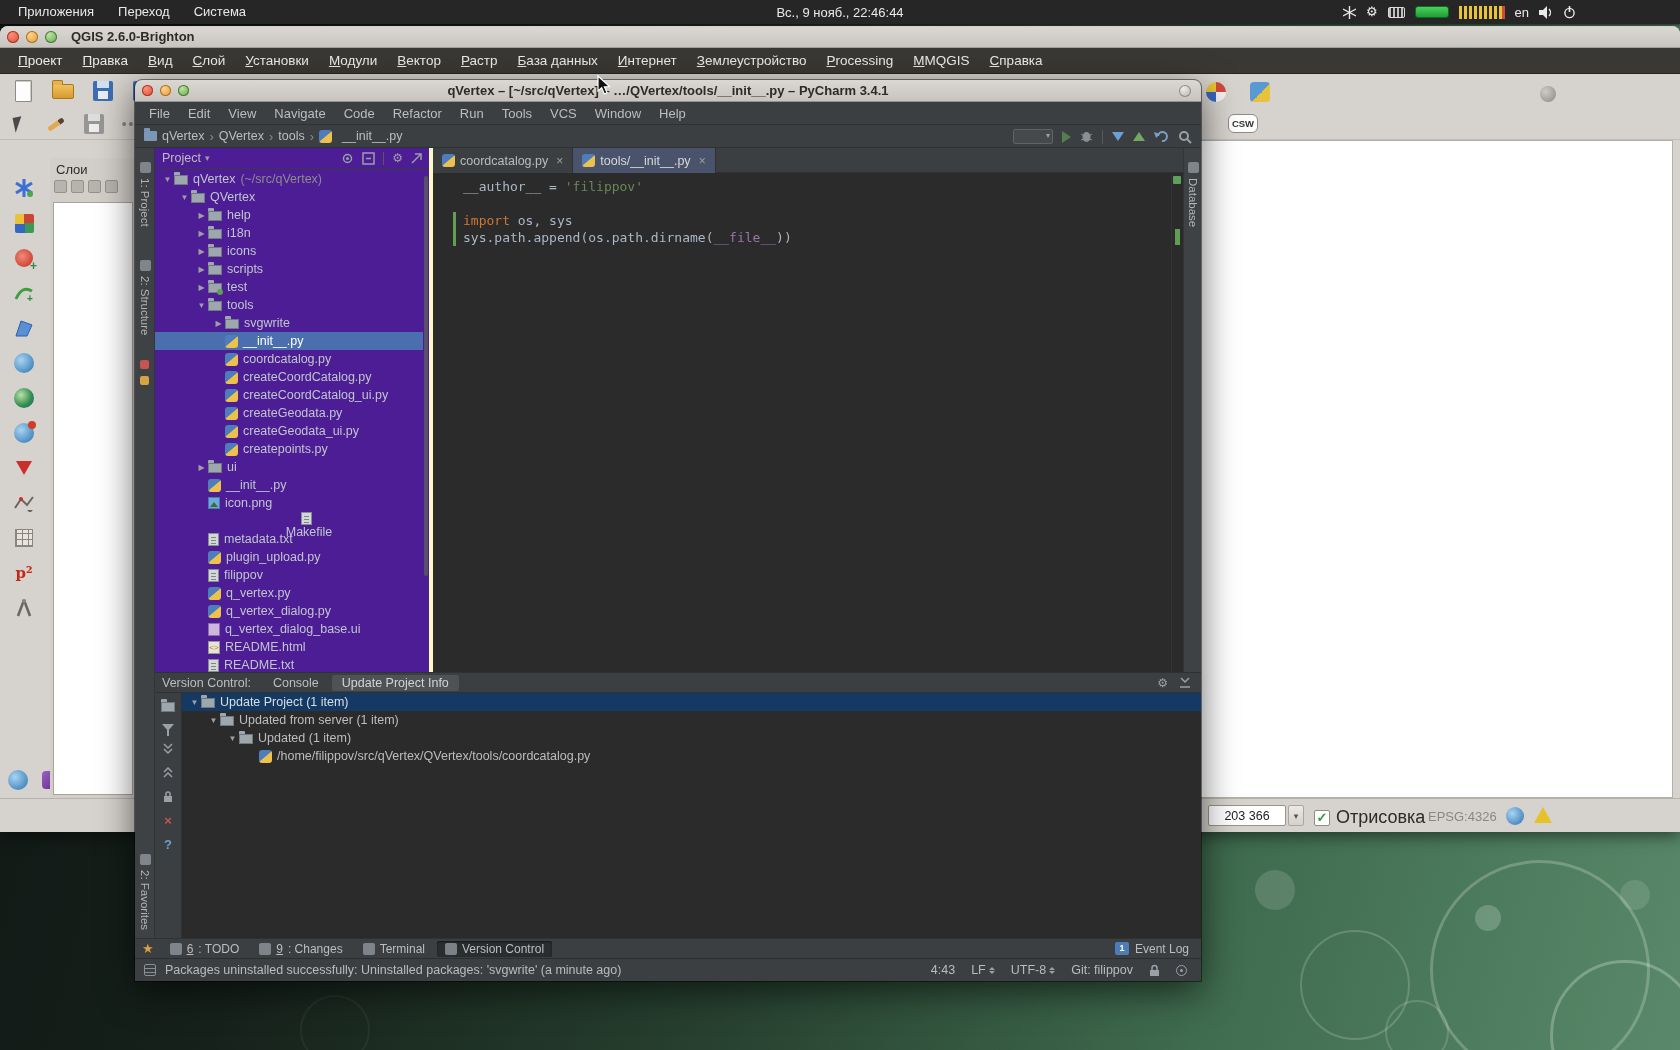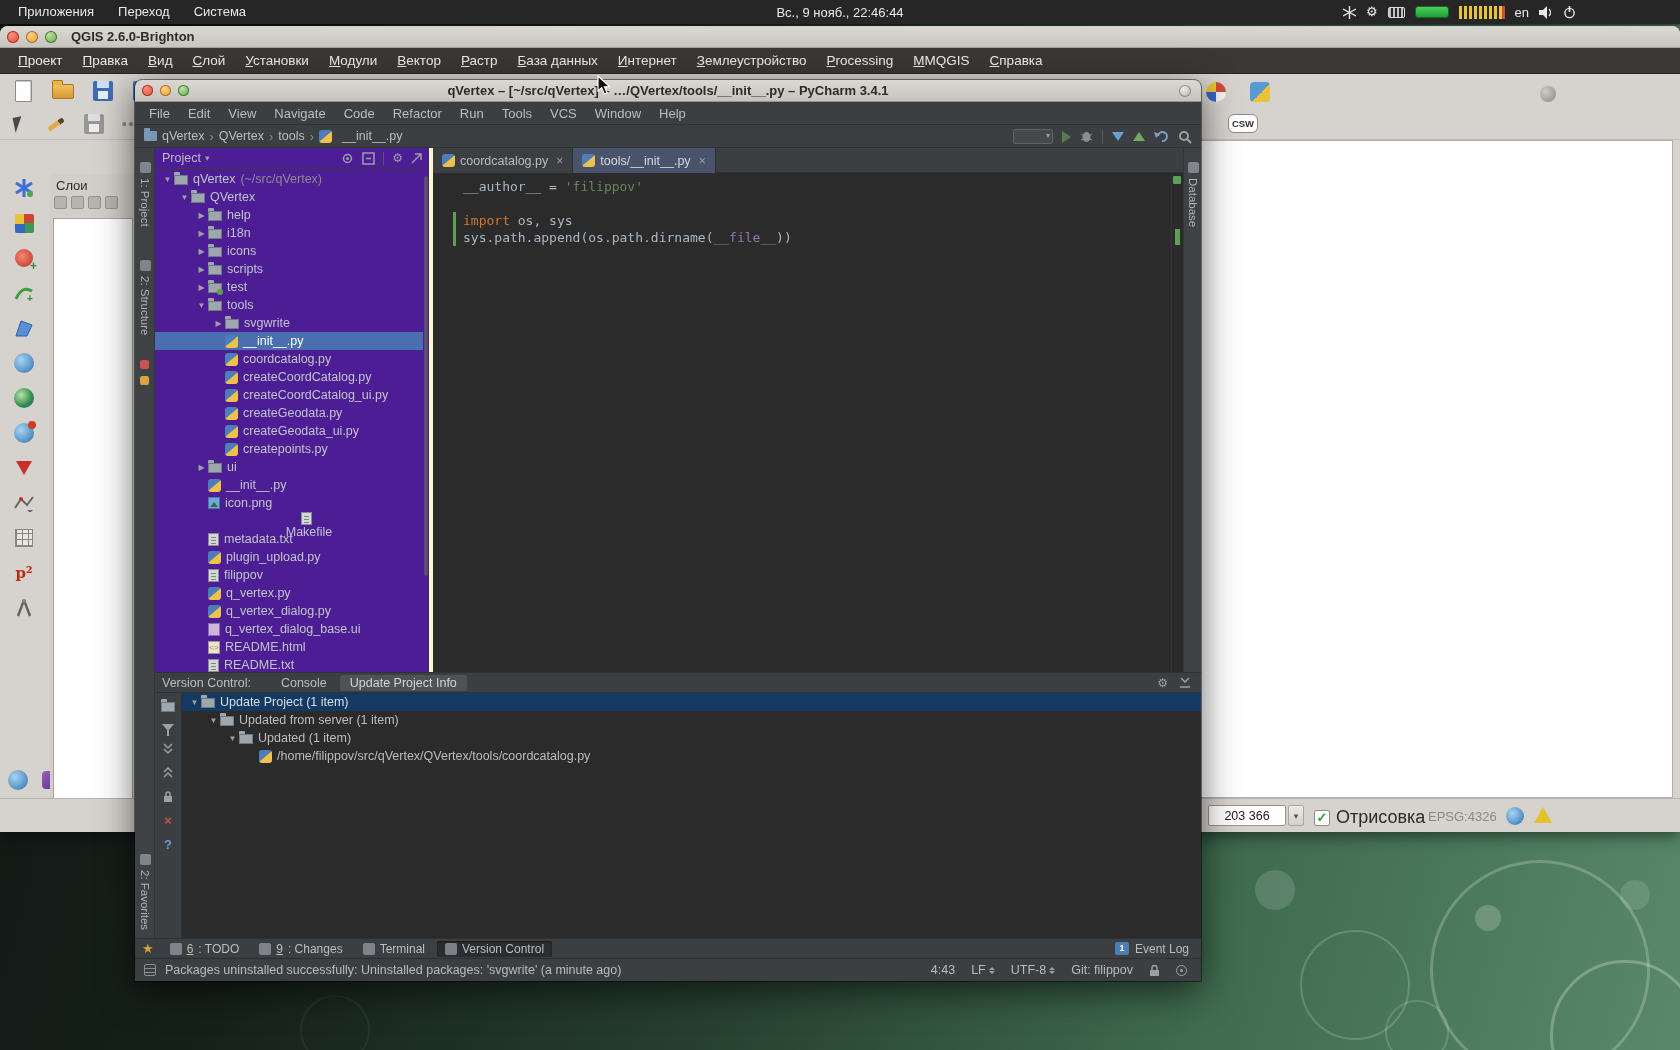--- a/index.html
+++ b/index.html
@@ -60,21 +60,21 @@
 .redpt::after{content:"+";position:absolute;right:-4px;bottom:-6px;color:#2f8a3c;font-weight:bold;font-size:12px}
 .redmark{width:0;height:0;border-left:8px solid transparent;border-right:8px solid transparent;border-top:14px solid #c9302c;position:relative}
 .webgrid{width:18px;height:18px;background:
   repeating-linear-gradient(90deg,#8a867f 0 1px,transparent 1px 6px),
   repeating-linear-gradient(0deg,#8a867f 0 1px,transparent 1px 6px),#e8e4de;border:1px solid #8a867f}
 .p2txt{font-size:15px;font-weight:bold;color:#c22a18;font-family:"DejaVu Serif",serif}
 .clockic{width:18px;height:18px;border-radius:50%;border:2px solid #6a665f;position:relative;background:#f2efe9}
 .clockic::after{content:"";position:absolute;left:7px;top:3px;width:2px;height:6px;background:#6a665f}
 .checkic{color:#2f9e3f;font-size:17px;font-weight:bold}
 .purp{width:18px;height:18px;border-radius:4px;background:linear-gradient(135deg,#9a5fc2,#5f2a8a)}
-.q-layers{position:absolute;left:50px;top:148px;width:86px;height:640px;background:#d2cec8}
+.q-layers{position:absolute;left:50px;top:132px;width:86px;height:640px;background:#d2cec8}
 .q-layers-title{font-size:13px;color:#2d2a27;padding:4px 6px 2px}
 .q-layers-icons{display:flex;gap:4px;padding:1px 4px 4px}
 .q-mini-ic{width:13px;height:13px;background:#b7b3ad;border:1px solid #95918b;border-radius:2px}
 .q-layers-body{position:absolute;left:3px;right:3px;top:44px;bottom:3px;background:#fff;border:1px solid #a7a39e}
 .q-canvas{position:absolute;left:137px;top:114px;width:1536px;height:658px;background:#fff;border:1px solid #b3afa9}
 .q-statusbar{position:absolute;left:0;bottom:0;width:100%;height:34px;background:#d6d2cd;border-top:1px solid #b6b2ac}
 .q-coord-box{position:absolute;left:1208px;top:6px;width:78px;height:21px;background:#fff;border:1px solid #979389;border-radius:2px;
   font-size:12.5px;color:#222;display:flex;align-items:center;justify-content:center}
 .q-coord-drop{position:absolute;left:1288px;top:6px;width:16px;height:21px;border:1px solid #aaa69f;border-radius:2px;
   background:linear-gradient(#eceae6,#d4d0ca);color:#555;font-size:9px;display:flex;align-items:center;justify-content:center}
@@ -161,21 +161,21 @@
 .tk-keyword{color:#cc7832}
 .tk-string{color:#6a8759}
 .tk-dunder{color:#9876aa}
 .gutter-bar{position:absolute;left:20px;top:39px;width:3px;height:34px;background:#5f9e53}
 .err-stripe{position:absolute;right:0;top:25px;width:12px;bottom:0;background:#2b2b2b;border-left:1px solid #323436}
 .err-ok{position:absolute;right:2px;top:3px;width:8px;height:8px;background:#5ba15b;border-radius:1px}
 .err-mark{position:absolute;right:3px;top:56px;width:5px;height:16px;background:#5f9e53}
 
 .p-vc{position:absolute;left:20px;top:592px;width:1046px;height:266px;background:#2b2b2b}
 .vc-header{height:21px;background:#3c3f41;border-top:1px solid #2f3234;border-bottom:1px solid #2f3234;display:flex;align-items:center;padding-left:7px}
-.vc-title{font-size:12.5px;color:#bdbdbd;margin-right:20px}
+.vc-title{font-size:12.5px;color:#bdbdbd;margin-right:12px}
 .vc-tab{font-size:12.5px;color:#bdbdbd;padding:1px 10px;margin-right:3px;border-radius:2px;cursor:default}
 .vc-tab.active{background:#4e5254;color:#d4d4d4}
 .vc-hicons{margin-left:auto;display:flex;align-items:center;gap:11px;margin-right:10px;color:#9aa0a6;font-size:12px}
 .vc-strip{position:absolute;left:0;top:21px;bottom:0;width:27px;background:#3c3f41;border-right:1px solid #2f3234;
   display:flex;flex-direction:column;align-items:center;padding-top:9px;gap:12px}
 .strip-x{color:#c75450;font-weight:bold;font-size:13px;line-height:12px}
 .strip-q{color:#6a9fd8;font-weight:bold;font-size:13px;line-height:12px}
 .funnel{width:0;height:0;border-left:6px solid transparent;border-right:6px solid transparent;border-top:7px solid #9aa0a6;position:relative}
 .funnel::after{content:"";position:absolute;left:-1px;top:-1px;width:2px;height:6px;background:#9aa0a6}
 #vc-tree{position:absolute;left:27px;right:0;top:21px}

